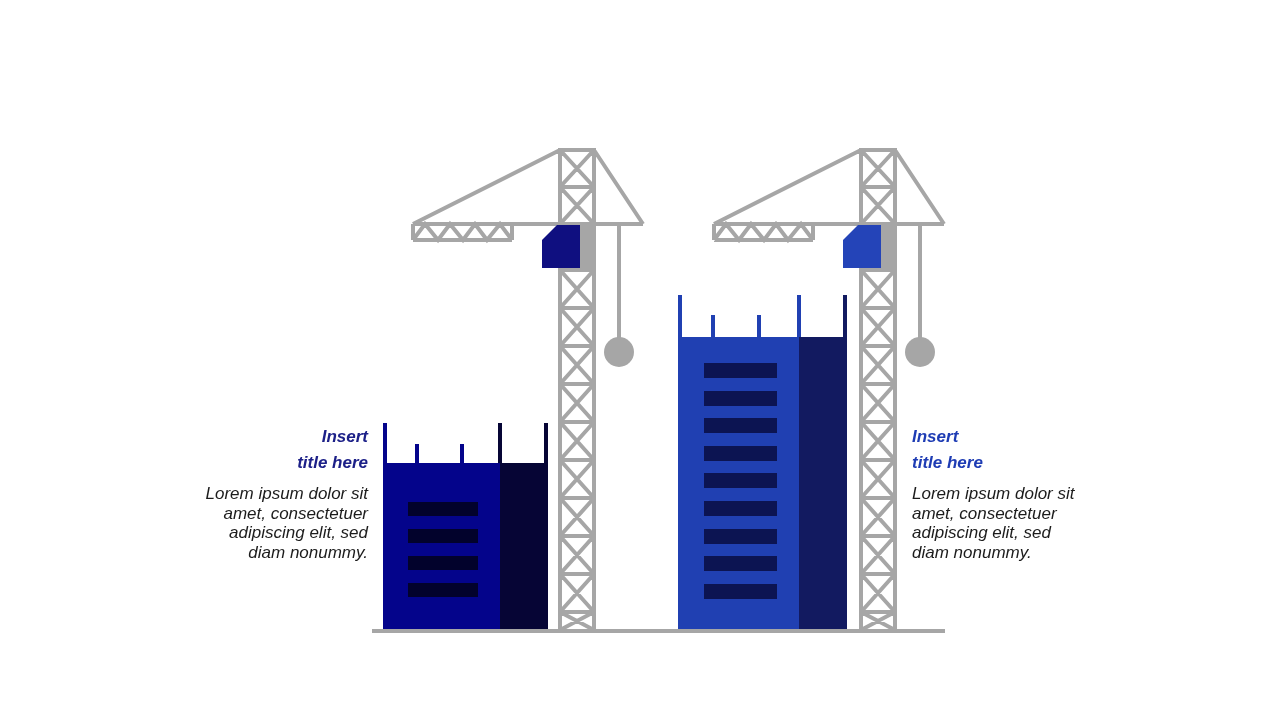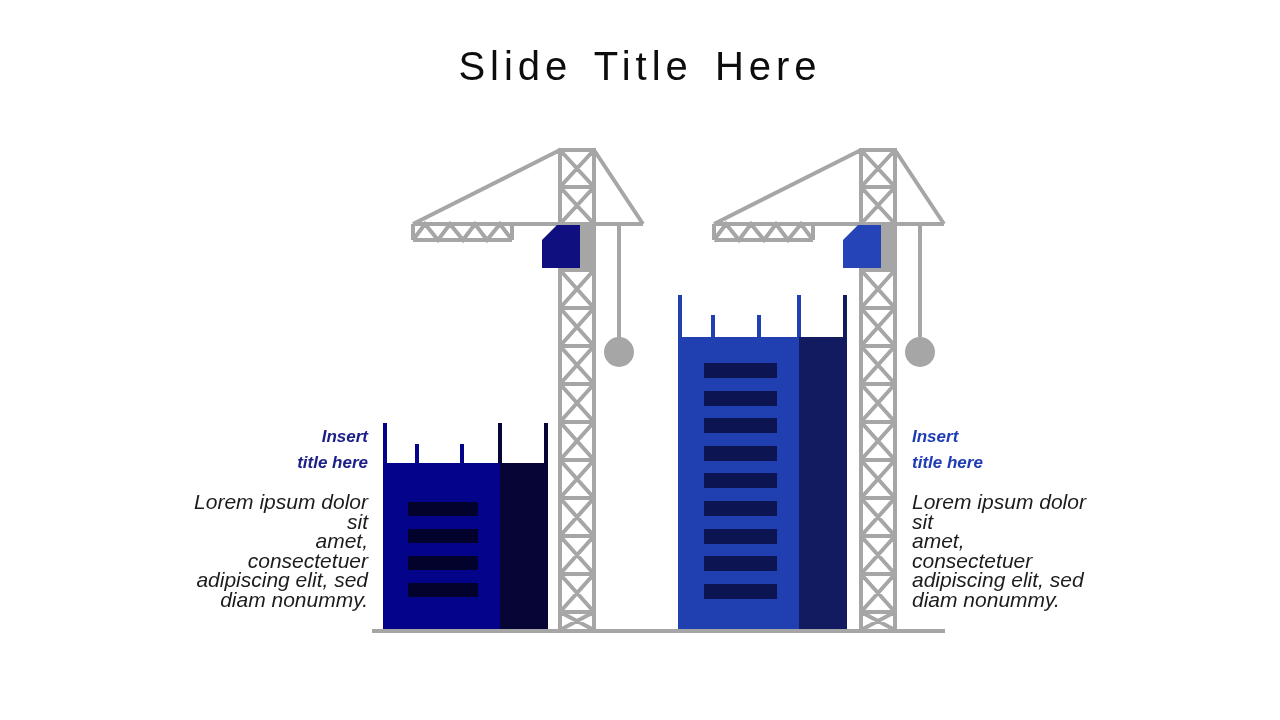--- a/index.html
+++ b/index.html
@@ -30,32 +30,31 @@
   .item-left{right:912px;text-align:right;}
   .item-right{left:912px;text-align:left;}
   .item-title{
     font-weight:700;
     font-size:17px;
     line-height:26px;
   }
   .item-left .item-title{color:var(--left-item-title,#1c2088);}
   .item-right .item-title{color:var(--right-item-title,#1e3cb4);}
   .item-body{
-    margin-top:16px;
-    font-size:21px;
+    margin-top:8px;
+    font-size:17px;
     line-height:19.5px;
     color:var(--body-text,#1c1c1c);
   }
 </style>
 </head>
 <body>
 
 <div class="slide">
 
-  <div class="slide-title">Slide Title Here</div>
 
   <svg class="illustration" width="1280" height="720" viewBox="0 0 1280 720">
     <defs>
       <g id="crane-shape">
 
         <path fill="none" stroke="var(--crane-grey,#a6a6a6)" stroke-width="4" d="
           M147,0 V484 M181,0 V484
           M145,2 H183 M145,39 H183 M145,76 H183 M145,122 H183 M145,160 H183
           M145,198 H183 M145,236 H183 M145,274 H183 M145,312 H183 M145,350 H183
           M145,388 H183 M145,426 H183 M145,464 H183

